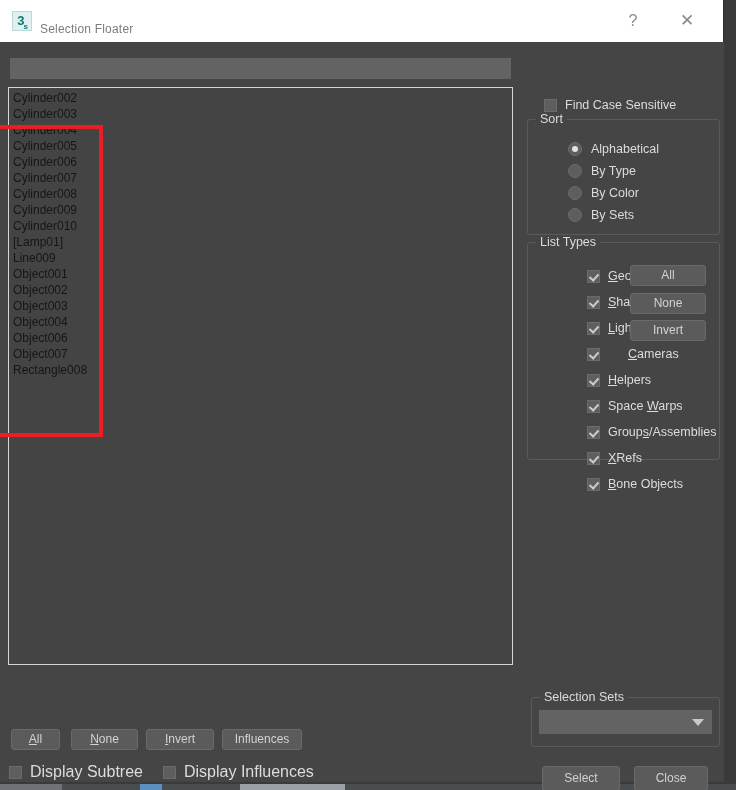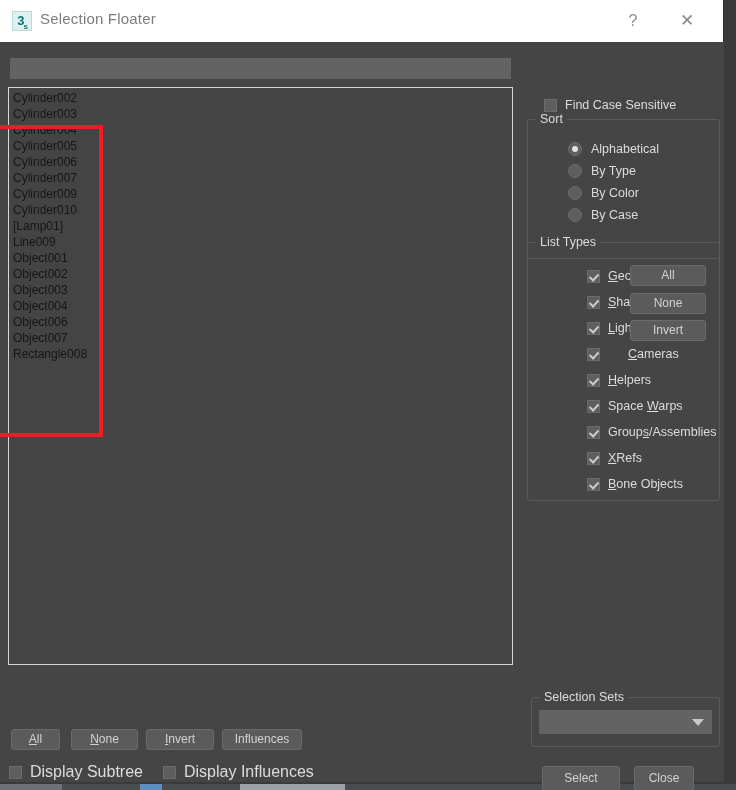--- a/index.html
+++ b/index.html
@@ -60,22 +60,22 @@
     border: 1px solid #bcd8d8;
     box-sizing: border-box;
     color: #0f766e;
     font: bold 13px "Liberation Sans", sans-serif;
     line-height: 18px;
     text-align: center;
     letter-spacing: -1px;
   }
   #title-text {
     position: absolute;
-    left: 40px; top: 10px;
-    font-size: 15px;
+    left: 40px; top: 22px;
+    font-size: 12px;
     color: #7c7c7c;
     letter-spacing: .2px;
   }
   .tb-btn {
     position: absolute;
     top: 0;
     width: 44px; height: 41px;
     color: #8a8a8a;
     font-size: 16px;
     line-height: 41px;
@@ -209,22 +209,22 @@
   }
   .group > .legend {
     position: absolute;
     top: -8px; left: 8px;
     padding: 0 4px;
     background: #454545;
     font-size: 12.5px;
     color: #dcdcdc;
   }
 
-  #group-sort      { left: 527px; top: 77px;  width: 193px; height: 140px; }
-  #group-listtypes { left: 527px; top: 200px; width: 193px; height: 259px; }
+  #group-sort      { left: 527px; top: 77px;  width: 193px; height: 116px; }
+  #group-listtypes { left: 527px; top: 200px; width: 193px; height: 218px; }
   #group-selsets   { left: 531px; top: 655px; width: 189px; height: 50px; }
 
   
   .radio-row {
     position: absolute;
     display: flex;
     align-items: center;
     font-size: 12.5px;
     color: #dcdcdc;
     cursor: default;
@@ -292,21 +292,21 @@
   #selsets-arrow {
     position: absolute;
     right: 8px; top: 9px;
     width: 0; height: 0;
     border-left: 6px solid transparent;
     border-right: 6px solid transparent;
     border-top: 7px solid #c9c9c9;
   }
 
   #btn-select { position: absolute; left: 542px; top: 724px; width: 78px; height: 25px; line-height: 23px; }
-  #btn-cls    { position: absolute; left: 634px; top: 724px; width: 60px; height: 25px; line-height: 23px; }
+  #btn-cls    { position: absolute; left: 634px; top: 724px; width: 74px; height: 25px; line-height: 23px; }
 </style>
 </head>
 <body>
 
 <div id="app-behind">
   <div id="behind-strip">
     <div class="seg" style="left:0;width:62px;background:#6e7276;"></div>
     <div class="seg" style="left:140px;width:22px;background:#5b8fc0;"></div>
     <div class="seg" style="left:240px;width:105px;background:#9aa0a6;"></div>
   </div>
@@ -326,20 +326,21 @@
     <input id="search-input" type="text" placeholder="" value="" style="">
 
     <div id="listbox">
       <div id="list-inner">
           <div class="list-item">Cylinder002</div>
           <div class="list-item">Cylinder003</div>
           <div class="list-item">Cylinder004</div>
           <div class="list-item">Cylinder005</div>
           <div class="list-item">Cylinder006</div>
           <div class="list-item">Cylinder007</div>
+          <div class="list-item">Cylinder008</div>
           <div class="list-item">Cylinder009</div>
           <div class="list-item">Cylinder010</div>
           <div class="list-item">[Lamp01]</div>
           <div class="list-item">Line009</div>
           <div class="list-item">Object001</div>
           <div class="list-item">Object002</div>
           <div class="list-item">Object003</div>
           <div class="list-item">Object004</div>
           <div class="list-item">Object006</div>
           <div class="list-item">Object007</div>
@@ -379,21 +380,21 @@
           <div class="radio-row" style="left: 40px; top: 44px;">
             <span class="radio"></span>
             <span>By Type</span>
           </div>
           <div class="radio-row" style="left: 40px; top: 66px;">
             <span class="radio"></span>
             <span>By Color</span>
           </div>
           <div class="radio-row" style="left: 40px; top: 88px;">
             <span class="radio"></span>
-            <span>By Case</span>
+            <span>By Sets</span>
           </div>
         </div>
     </div>
 
     <div class="group" id="group-listtypes">
       <span class="legend">List Types</span>
     </div>
     <div id="lt-rows">
         <div class="lt-row" style="left: 539px; top: 227px;">
           <span class="cbox checked"></span>

